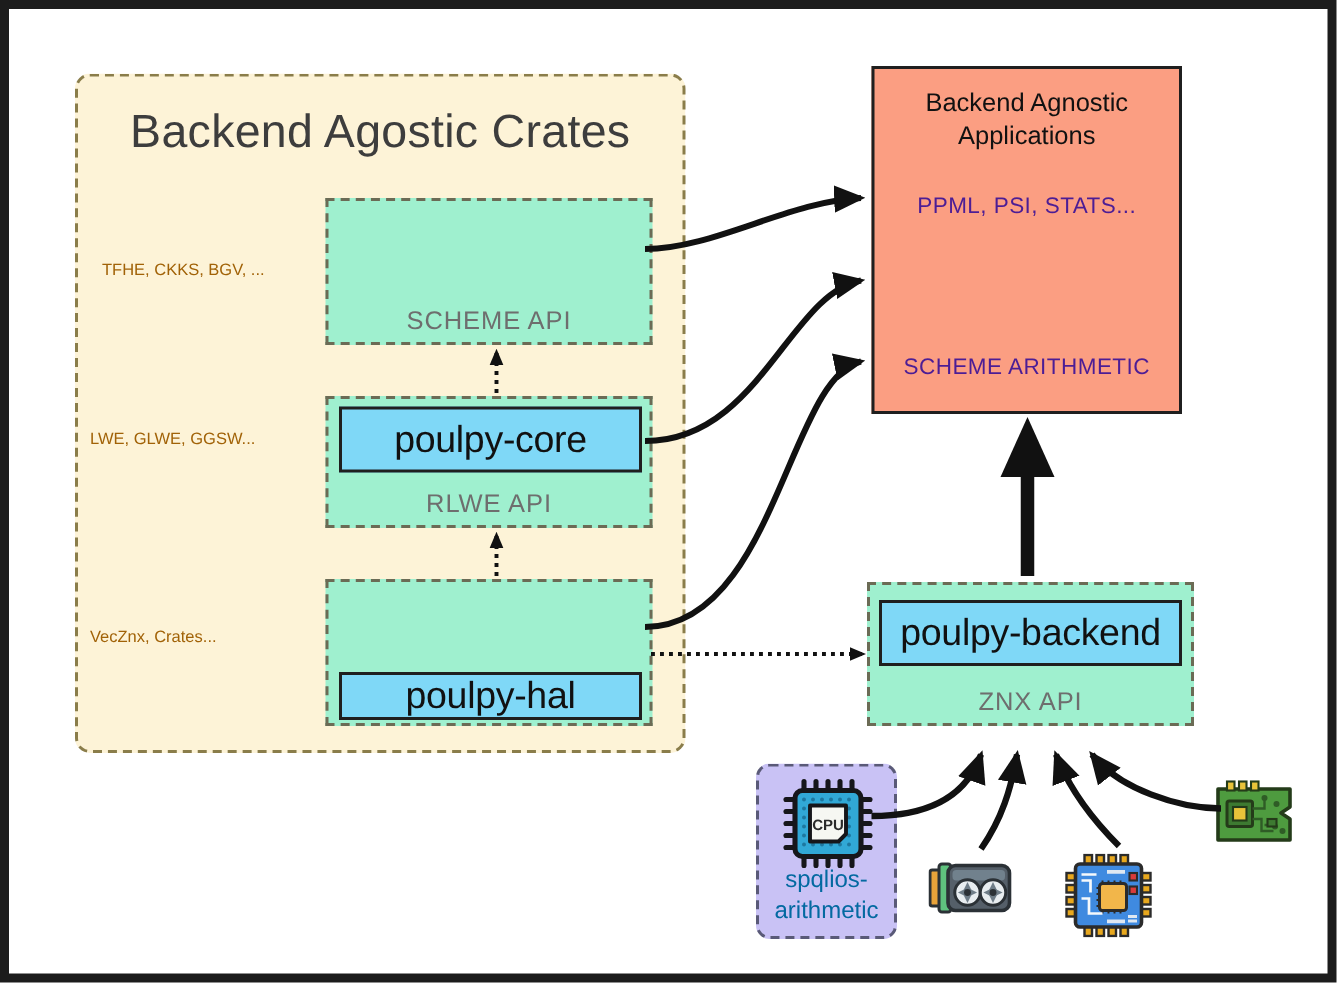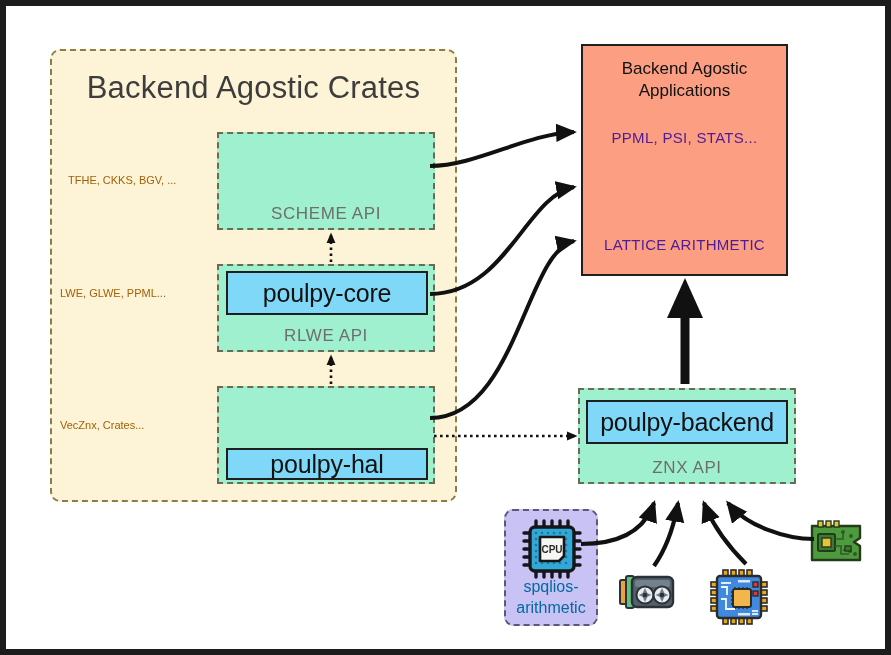--- a/index.html
+++ b/index.html
@@ -57,44 +57,44 @@
 <div id="frame">
 
   <div class="abs" id="crates"></div>
   <div class="abs" id="crates-title">Backend Agostic Crates</div>
 
   <div class="abs hint" style="left:62px;top:161px;width:150px;">TFHE, CKKS, BGV, ...</div>
   <div class="abs apipanel" style="left:211px;top:126px;width:218px;height:98px;">
     <div class="apilabel">SCHEME API</div>
   </div>
 
-  <div class="abs hint" style="left:54px;top:274px;width:160px;">LWE, GLWE, PPML...</div>
+  <div class="abs hint" style="left:54px;top:274px;width:160px;">LWE, GLWE, GGSW...</div>
   <div class="abs apipanel" style="left:211px;top:258px;width:218px;height:88px;">
     <div class="apilabel">RLWE API</div>
   </div>
   <div class="abs crate" style="left:220px;top:265px;width:202px;height:44px;">poulpy-core</div>
 
   <div class="abs hint" style="left:54px;top:406px;width:165px;">VecZnx, Crates...</div>
   <div class="abs apipanel" style="left:211px;top:380px;width:218px;height:98px;">
     <div class="apilabel">ZNX API</div>
   </div>
   <div class="abs crate" style="left:220px;top:396px;width:202px;height:32px;margin-top:46px;">poulpy-hal</div>
 
   <div class="abs apipanel" style="left:572px;top:382px;width:218px;height:96px;">
     <div class="apilabel">ZNX API</div>
   </div>
   <div class="abs crate" style="left:580px;top:394px;width:202px;height:44px;">poulpy-backend</div>
 
   <div class="abs" id="apps">
     <div id="apps-title">
-      <div>Backend Agostic</div>
+      <div>Backend Agnostic</div>
       <div>Applications</div>
     </div>
     <div class="appitem" style="top:83px;">PPML, PSI, STATS...</div>
-    <div class="appitem" style="top:190px;">LATTICE ARITHMETIC</div>
+    <div class="appitem" style="top:190px;">SCHEME ARITHMETIC</div>
   </div>
 
   <div class="abs" id="spqlios">
     <div id="spqlios-label">
       <div>spqlios-</div>
       <div>arithmetic</div>
     </div>
   </div>
 
   <div class="icon" style="left:515px;top:512px;">

